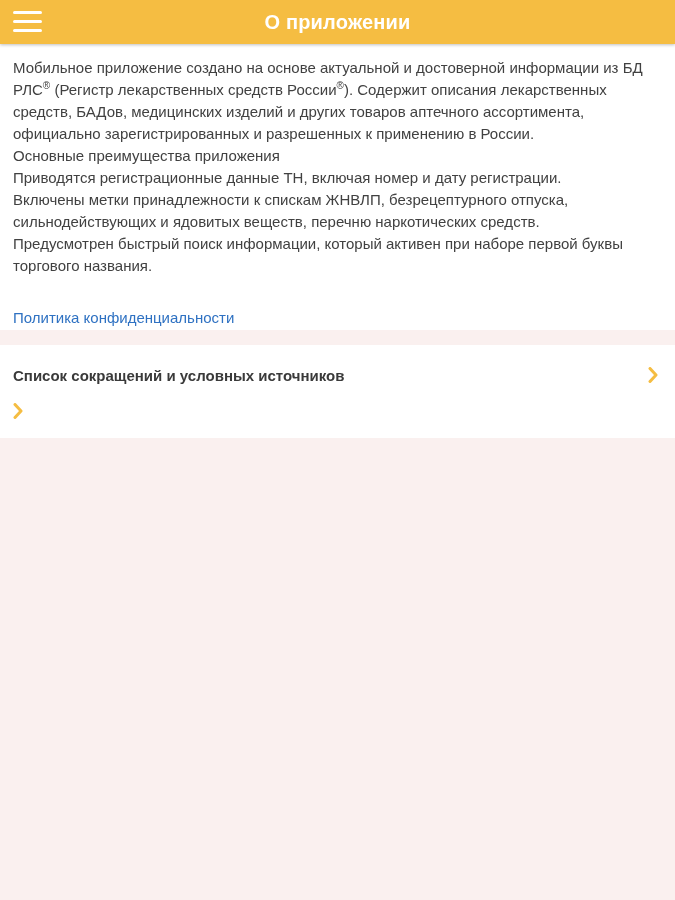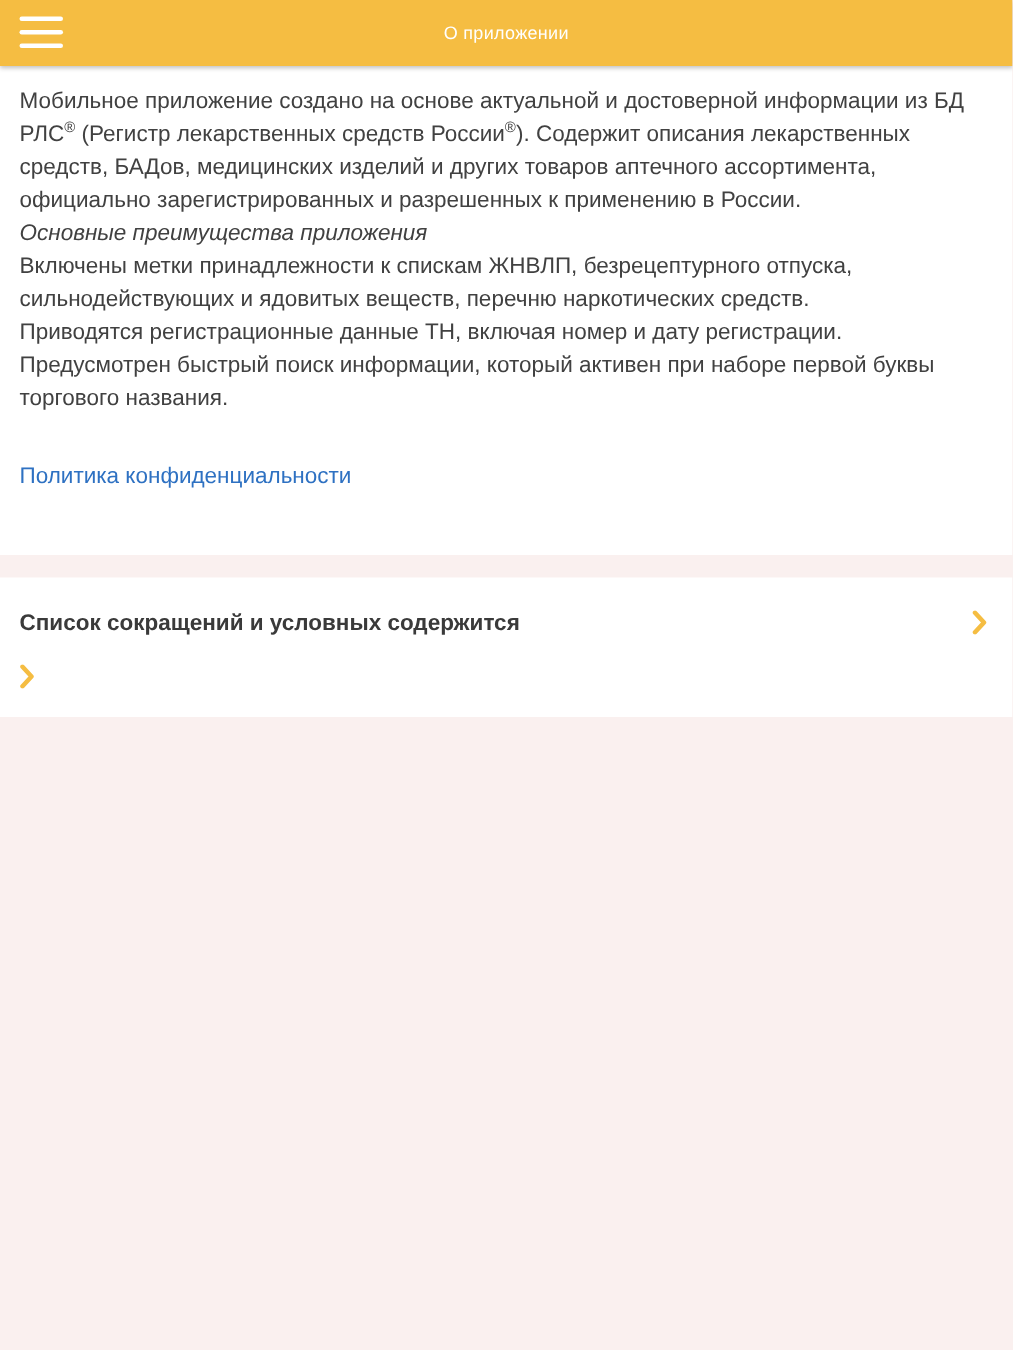--- a/index.html
+++ b/index.html
@@ -35,35 +35,35 @@
     position:absolute;left:13px;top:11px;
     width:29px;height:21px;
     display:flex;flex-direction:column;justify-content:space-between;
     cursor:pointer;
   }
   .hamburger span{
     display:block;height:3px;width:100%;
     background:#FFFFFF;border-radius:2px;
   }
   .page-title{
-    color:#FFFFFF;font-size:12px;font-weight:normal;
+    color:#FFFFFF;font-size:20px;font-weight:bold;
     letter-spacing:.2px;
   }
   
   .content{
     background:#FFFFFF;
-    height:326px;
+    height:286px;
     padding:13px 13px 6px 13px;
     overflow:hidden;
   }
   .content p{
     font-size:15px;line-height:22px;
     color:var(--body-text);
   }
-  .content p.italic{font-style:italic;}
+  .content p.italic{}
   sup{font-size:10px;line-height:0;vertical-align:super;}
   a.inline-link{color:var(--link);text-decoration:none;cursor:pointer;}
   .privacy-row{margin-top:30px;}
   .privacy-row a{font-size:15px;line-height:22px;}
   
   .divider-band{height:15px;background:var(--divider-bg);}
   
   .list-section{
     background:#FFFFFF;
     padding:12px 0 9px 0;
@@ -94,31 +94,31 @@
       <span></span>
       <span></span>
       <span></span>
     </div>
     <h1 class="page-title">О приложении</h1>
   </header>
 
   <main class="content">
     <p><span>Мобильное приложение создано на основе актуальной и достоверной информации из БД РЛС</span><sup>®</sup><span> (Регистр лекарственных средств России</span><sup>®</sup><span>). Содержит описания лекарственных средств, БАДов, медицинских изделий и других товаров аптечного ассортимента, официально зарегистрированных и разрешенных к применению в России.</span></p>
     <p class="italic">Основные преимущества приложения</p>
+    <p>Приводятся регистрационные данные ТН, включая номер и дату регистрации.</p>
     <p>Включены метки принадлежности к спискам ЖНВЛП, безрецептурного отпуска, сильнодействующих и ядовитых веществ, перечню наркотических средств.</p>
-    <p>Приводятся регистрационные данные ТН, включая номер и дату регистрации.</p>
     <p>Предусмотрен быстрый поиск информации, который активен при наборе первой буквы торгового названия.</p>
     <p class="privacy-row"><a class="inline-link">Политика конфиденциальности</a></p>
   </main>
 
   <div class="divider-band"></div>
 
   <section class="list-section">
     <div class="list-row">
-      <span class="row-label">Список сокращений и условных содержится</span>
+      <span class="row-label">Список сокращений и условных источников</span>
       <span class="chevron">
         <svg width="10" height="16" viewBox="0 0 10 16">
             <path d="M2 1.5 L8 8 L2 14.5" stroke="#F5BD42" stroke-width="3" fill="none" stroke-linecap="round" stroke-linejoin="round"></path>
           </svg>
       </span>
     </div>
     <div class="list-row">
       <span class="chevron">
         <svg width="10" height="16" viewBox="0 0 10 16">
             <path d="M2 1.5 L8 8 L2 14.5" stroke="#F5BD42" stroke-width="3" fill="none" stroke-linecap="round" stroke-linejoin="round"></path>

